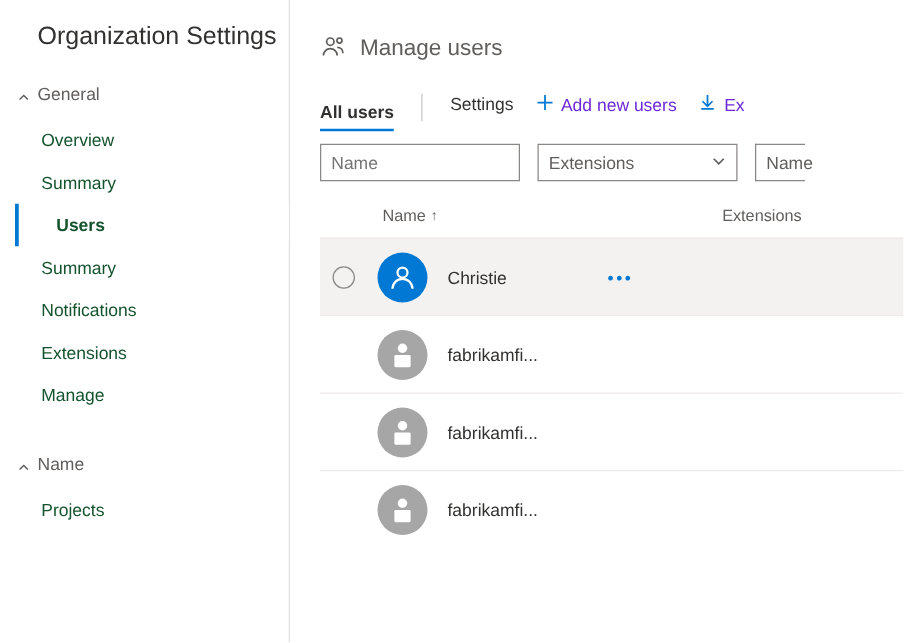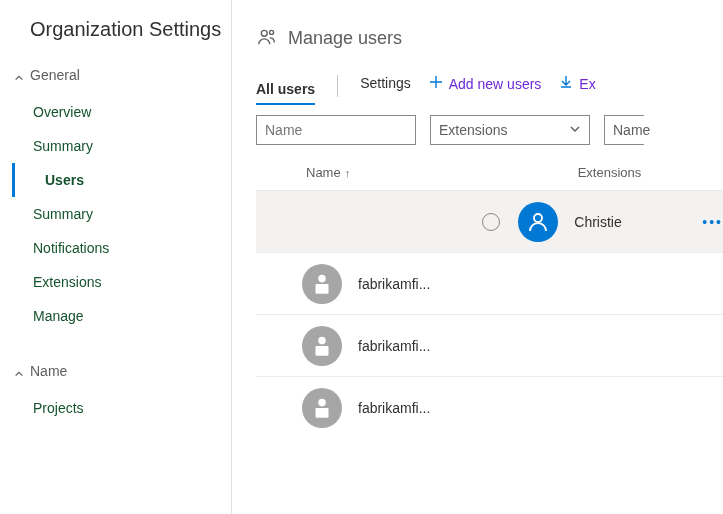--- a/index.html
+++ b/index.html
@@ -29,21 +29,21 @@
 .filters { display: flex; gap: 14px; margin: 6px 0 10px; }
 .filter-input { width: 160px; height: 30px; border: 1px solid #8a8886; padding: 0 8px; font-size: 14px; }
 .filter-select { width: 160px; height: 30px; border: 1px solid #8a8886; padding: 0 8px; display: flex; align-items: center; justify-content: space-between; color: #605e5c; cursor: pointer; }
 .filter-box-clip { width: 40px; height: 30px; border: 1px solid #8a8886; border-right: none; padding: 0 8px; display: flex; align-items: center; color: #605e5c; }
 
 .col-headers { display: flex; align-items: center; padding: 10px 0 10px 50px; color: #605e5c; font-size: 13px; }
 .col-name { width: 190px; display: flex; align-items: center; gap: 4px; }
 .col-ext { flex: 1; text-align: center; }
 
 .row { display: flex; align-items: center; height: 62px; padding-left: 10px; border-top: 1px solid #edebe9; position: relative; }
-.row.selected { background: #f3f2f1; justify-content: flex-end; }
+.row.selected { background: #f3f2f1; }
 .row-check { width: 18px; height: 18px; border: 1px solid #8a8886; border-radius: 50%; margin-right: 18px; visibility: hidden; }
 .row.selected .row-check { visibility: visible; }
 .avatar { width: 40px; height: 40px; border-radius: 50%; display: flex; align-items: center; justify-content: center; margin-right: 16px; }
 .avatar.blue { background: #0078d4; }
 .avatar.gray { background: #a6a6a6; }
 .row-name { width: 128px; overflow: hidden; text-overflow: ellipsis; white-space: nowrap; }
 .more { color: #0078d4; cursor: pointer; letter-spacing: 2px; padding-top: 0; }
 
 .up-arrow { font-size: 11px; }
 </style>

